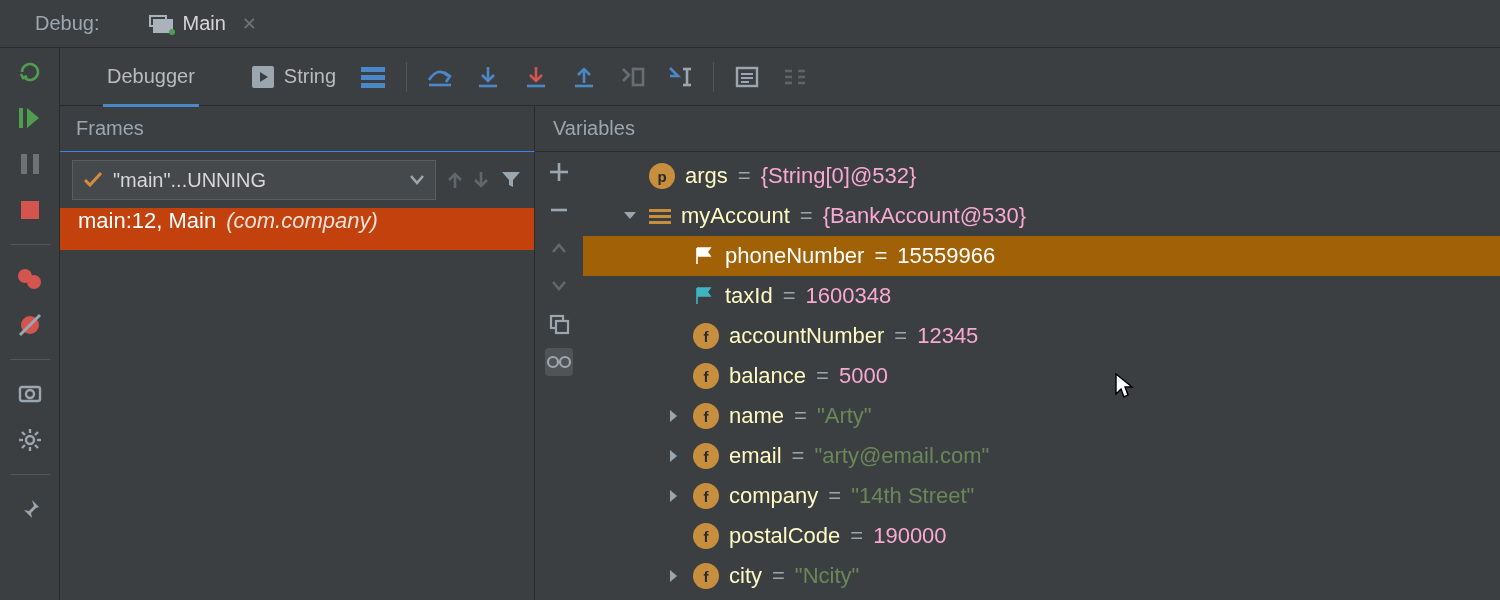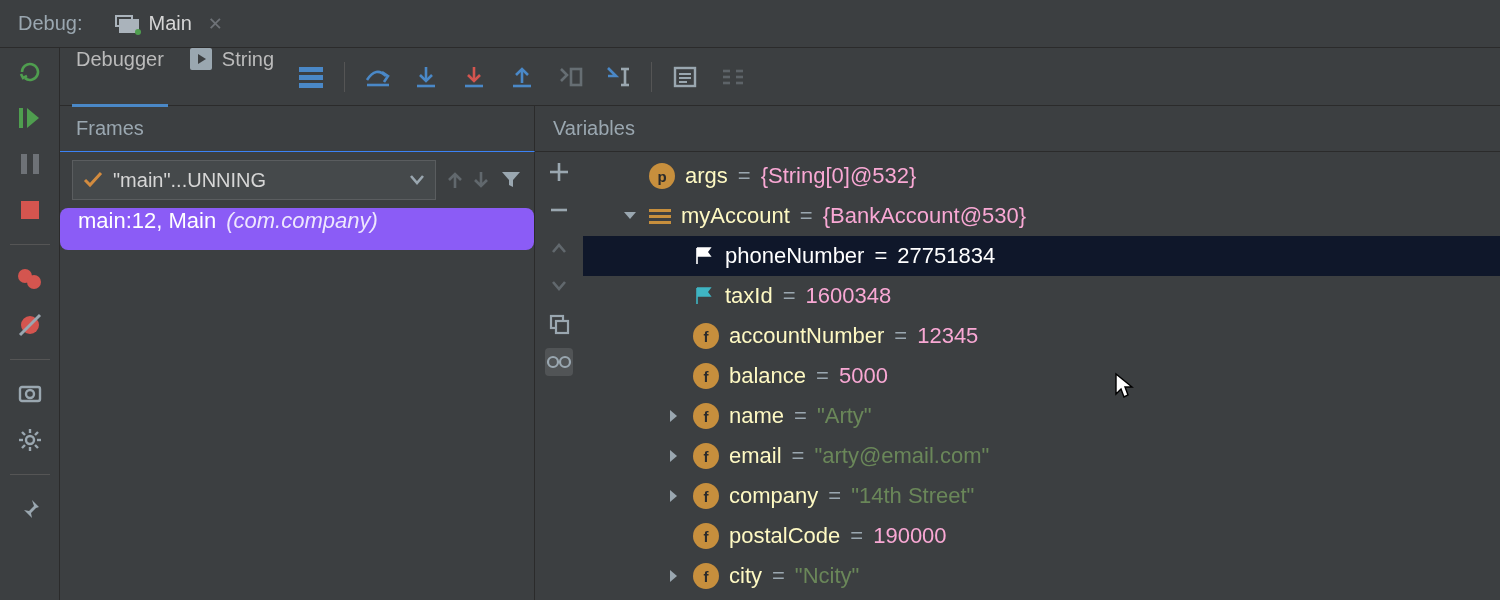--- a/index.html
+++ b/index.html
@@ -1,61 +1,61 @@
 <!DOCTYPE html>
 <html><head>
   <meta charset="utf-8">
   <style>
     * { margin: 0; padding: 0; box-sizing: border-box; font-family: -apple-system, "Segoe UI", Arial, sans-serif; }
     body { background: #3c3f41; color: #bbbbbb; font-size: 20px; overflow: hidden; width: 1500px; height: 600px; }
 
     .top-bar { display: flex; align-items: center; height: 48px; background: #3c3f41; border-bottom: 1px solid #2b2b2b; }
-    .debug-label { color: #9aa7b0; padding: 0 18px; font-size: 20px; }
+    .debug-label { color: #9aa7b0; padding: 0 35px; font-size: 20px; }
     .tab { display: flex; align-items: center; height: 48px; padding: 0 14px; gap: 10px; color: #d6d6d6; position: relative; }
     .tab-icon-wrap { position: relative; width: 24px; height: 18px; }
     .tab-rect-back { position: absolute; left: 0; top: 0; width: 18px; height: 12px; border: 2px solid #aab3bb; background: transparent; }
     .tab-rect-front { position: absolute; left: 4px; top: 4px; width: 20px; height: 14px; background: #aab3bb; }
     .tab-dot { position: absolute; right: -2px; bottom: -2px; width: 6px; height: 6px; background: #4f9e4f; border-radius: 50%; }
     .tab-close { color: #6e7277; font-size: 18px; margin-left: 6px; }
 
     .main { display: flex; height: calc(600px - 48px); }
 
     .left-bar { width: 60px; background: #3c3f41; border-right: 1px solid #2b2b2b; display: flex; flex-direction: column; align-items: center; padding-top: 10px; gap: 18px; }
     .left-bar .ic { width: 30px; height: 28px; display: flex; align-items: center; justify-content: center; }
     .sep-h { width: 40px; height: 1px; background: #555; margin: 2px 0; }
 
     .content { flex: 1; display: flex; flex-direction: column; }
 
     .toolbar-row { display: flex; align-items: center; height: 58px; border-bottom: 1px solid #2b2b2b; padding: 0 12px; gap: 18px; }
-    .tb-tab { display: flex; align-items: flex-start; height: 58px; gap: 10px; position: relative; padding: 0 4px; }
+    .tb-tab { display: flex; align-items: center; height: 58px; gap: 10px; position: relative; padding: 0 4px; margin-left: 31px; }
     .tb-tab.active::after { content: ""; position: absolute; left: 0; right: 0; bottom: -1px; height: 3px; background: #4a88c7; }
     .tb-sep { width: 1px; height: 30px; background: #555; }
     .tb-icon { width: 30px; height: 30px; display: flex; align-items: center; justify-content: center; }
 
     .panels-header { display: flex; height: 46px; }
     .frames-hdr { width: 475px; display: flex; align-items: center; padding: 0 16px; border-right: 1px solid #2b2b2b; border-bottom: 1px solid #3b82f6; color: #9aa7b0; }
     .vars-hdr { flex: 1; display: flex; align-items: center; padding: 0 18px; border-bottom: 1px solid #2b2b2b; color: #9aa7b0; text-align: center; }
 
     .panels-body { display: flex; flex: 1; overflow: hidden; }
     .frames-body { width: 475px; border-right: 1px solid #2b2b2b; display: flex; flex-direction: column; }
 
     .thread-row { display: flex; align-items: center; gap: 10px; padding: 8px 12px; }
     .thread-select { display: flex; align-items: center; gap: 10px; border: 1px solid #5a5d5f; background: #45494b; padding: 4px 10px; height: 40px; flex: 1; }
     .thread-arrows { display: flex; gap: 8px; }
 
-    .frame-entry { display: flex; align-items: baseline; gap: 10px; background: #8b5cf6; color: #fff; height: 42px; padding: 0 18px; font-size: 22px; border-radius: 8px; }
+    .frame-entry { display: flex; align-items: baseline; gap: 10px; background: #c2410c; color: #fff; height: 42px; padding: 0 18px; font-size: 22px; }
     .frame-entry .pkg { font-style: italic; opacity: 0.85; }
 
     .vars-side { display: flex; flex: 1; }
     .vars-gutter { width: 48px; display: flex; flex-direction: column; align-items: center; padding-top: 6px; gap: 10px; }
     .vgut { width: 28px; height: 28px; display: flex; align-items: center; justify-content: center; color: #9aa7b0; }
 
     .vars-tree { flex: 1; padding-top: 4px; }
     .vrow { display: flex; align-items: center; height: 40px; gap: 10px; padding-right: 10px; font-size: 22px; }
-    .vrow.selected { background: #0f172a; }
+    .vrow.selected { background: #a16207; }
     .vrow.selected .nm, .vrow.selected .eq, .vrow.selected .vl { color: #fff !important; }
     .ind { display: inline-block; }
     .expand { width: 18px; display: inline-flex; justify-content: center; color: #9aa7b0; }
     .badge { width: 26px; height: 26px; border-radius: 50%; display: inline-flex; align-items: center; justify-content: center; font-size: 15px; font-weight: 600; }
     .badge.p { background: #c78f3d; color: #2b2b2b; }
     .badge.f { background: #c78f3d; color: #2b2b2b; }
     .badge.lines { display: inline-flex; flex-direction: column; gap: 3px; width: 22px; height: 18px; justify-content: center; align-items: stretch; }
     .badge.lines span { height: 3px; background: #c78f3d; }
     .flag { width: 22px; height: 22px; display: inline-flex; align-items: center; justify-content: center; }
     .nm { color: #fef9c3; }
@@ -350,21 +350,21 @@
             <div class="vrow selected">
               <span class="ind" style="width:72px"></span>
               <span class="expand"></span>
               <span class="flag">
                 <svg width="20" height="20" viewBox="0 0 20 20">
                   <path d="M3 2v16M3 2h13l-3 4 3 4H3" fill="#ffffff" stroke="#ffffff" stroke-width="1.6"></path>
                 </svg>
               </span>
               <span class="nm">phoneNumber</span>
               <span class="eq"> = </span>
-              <span class="vl ">27751834</span>
+              <span class="vl ">15559966</span>
             </div>
             <div class="vrow">
               <span class="ind" style="width:72px"></span>
               <span class="expand"></span>
               <span class="flag">
                 <svg width="20" height="20" viewBox="0 0 20 20">
                   <path d="M3 2v16M3 2h13l-3 4 3 4H3" fill="#3fb5c3" stroke="#3fb5c3" stroke-width="1.6"></path>
                 </svg>
               </span>
               <span class="nm">taxId</span>

